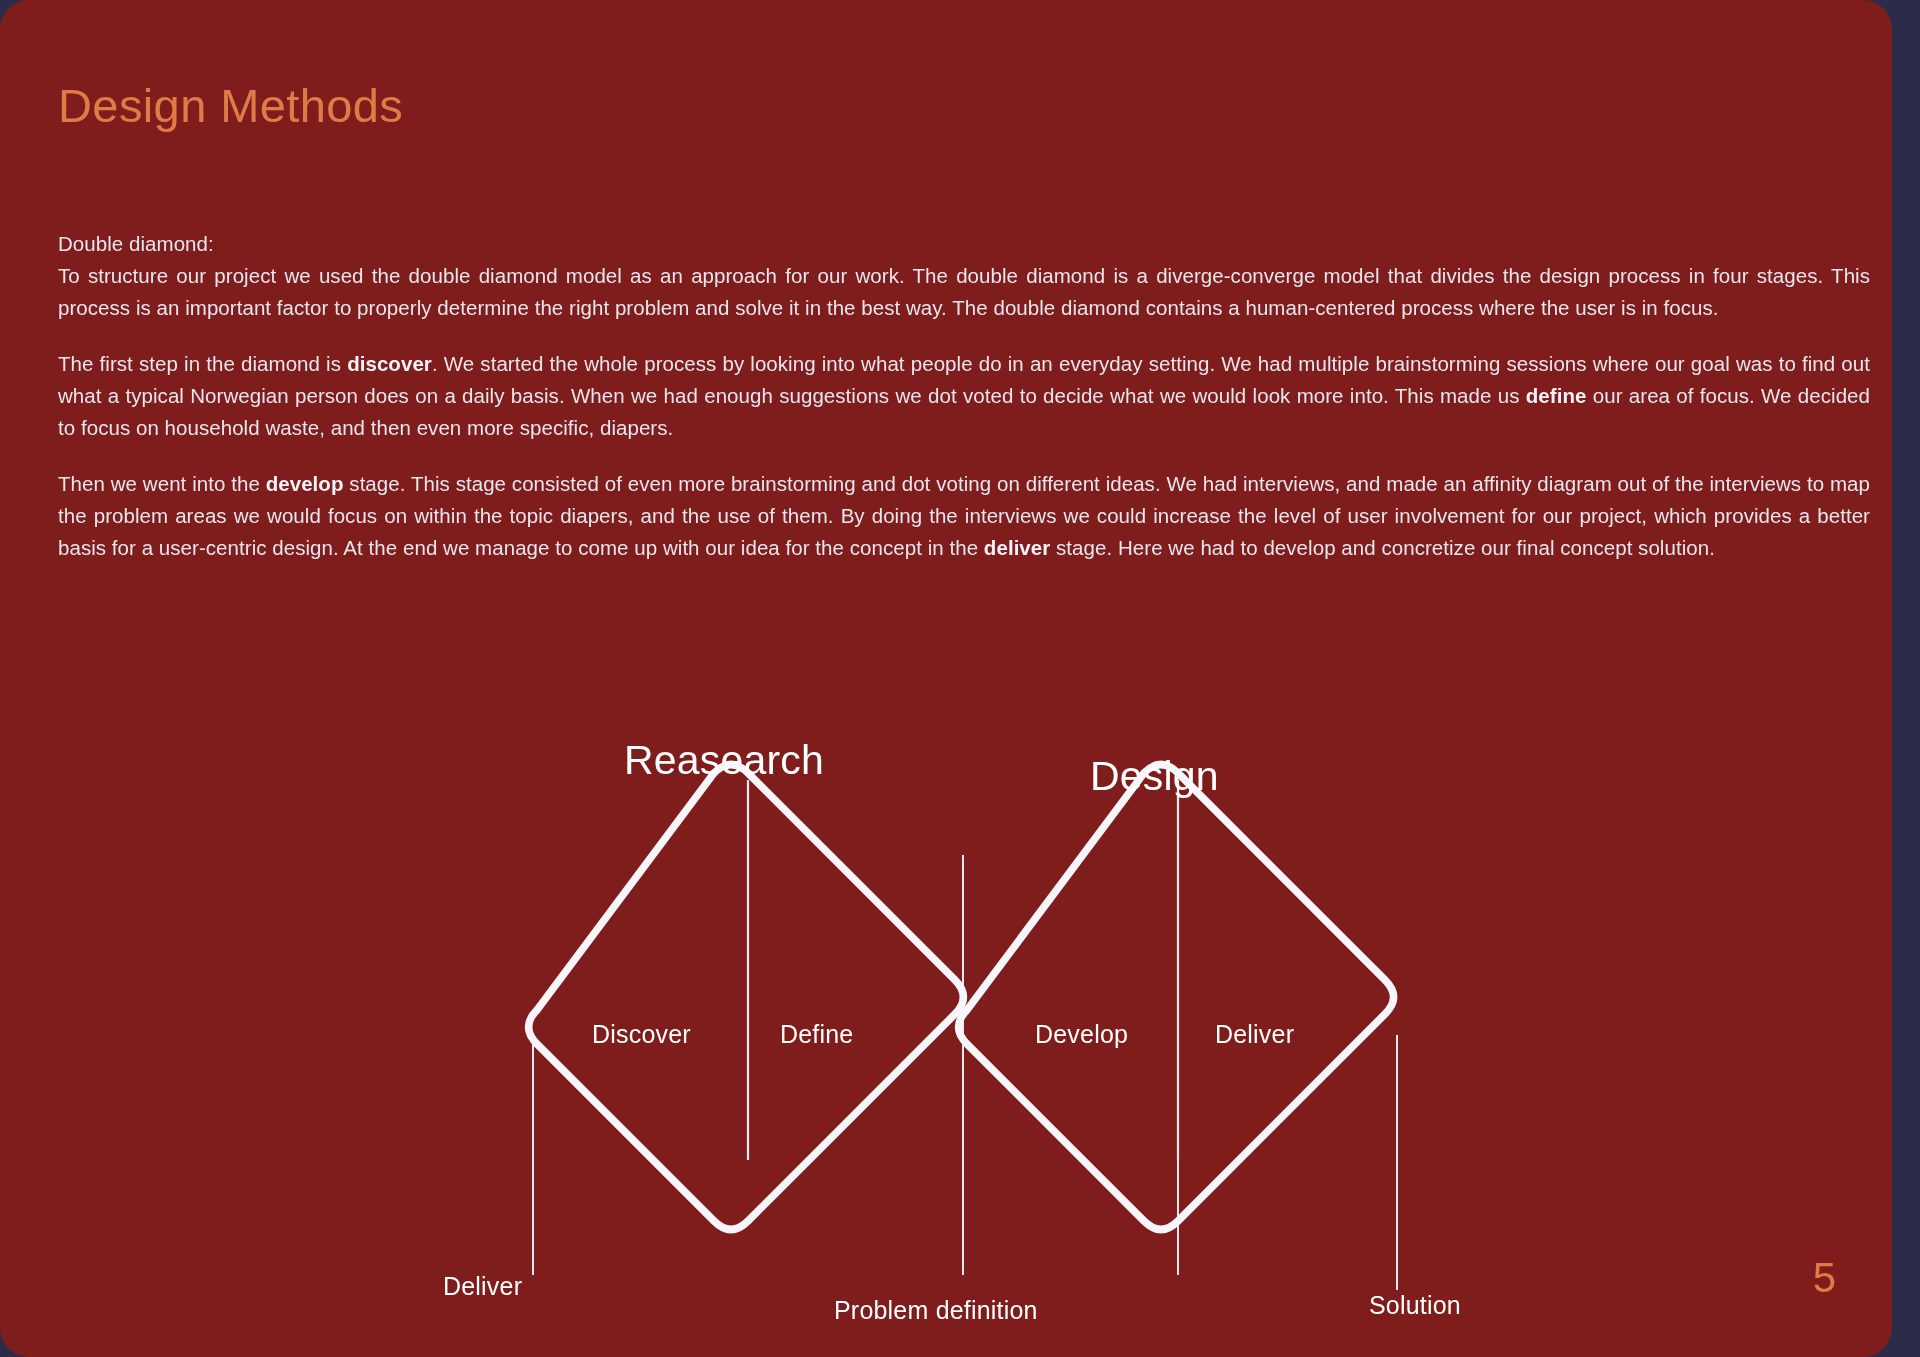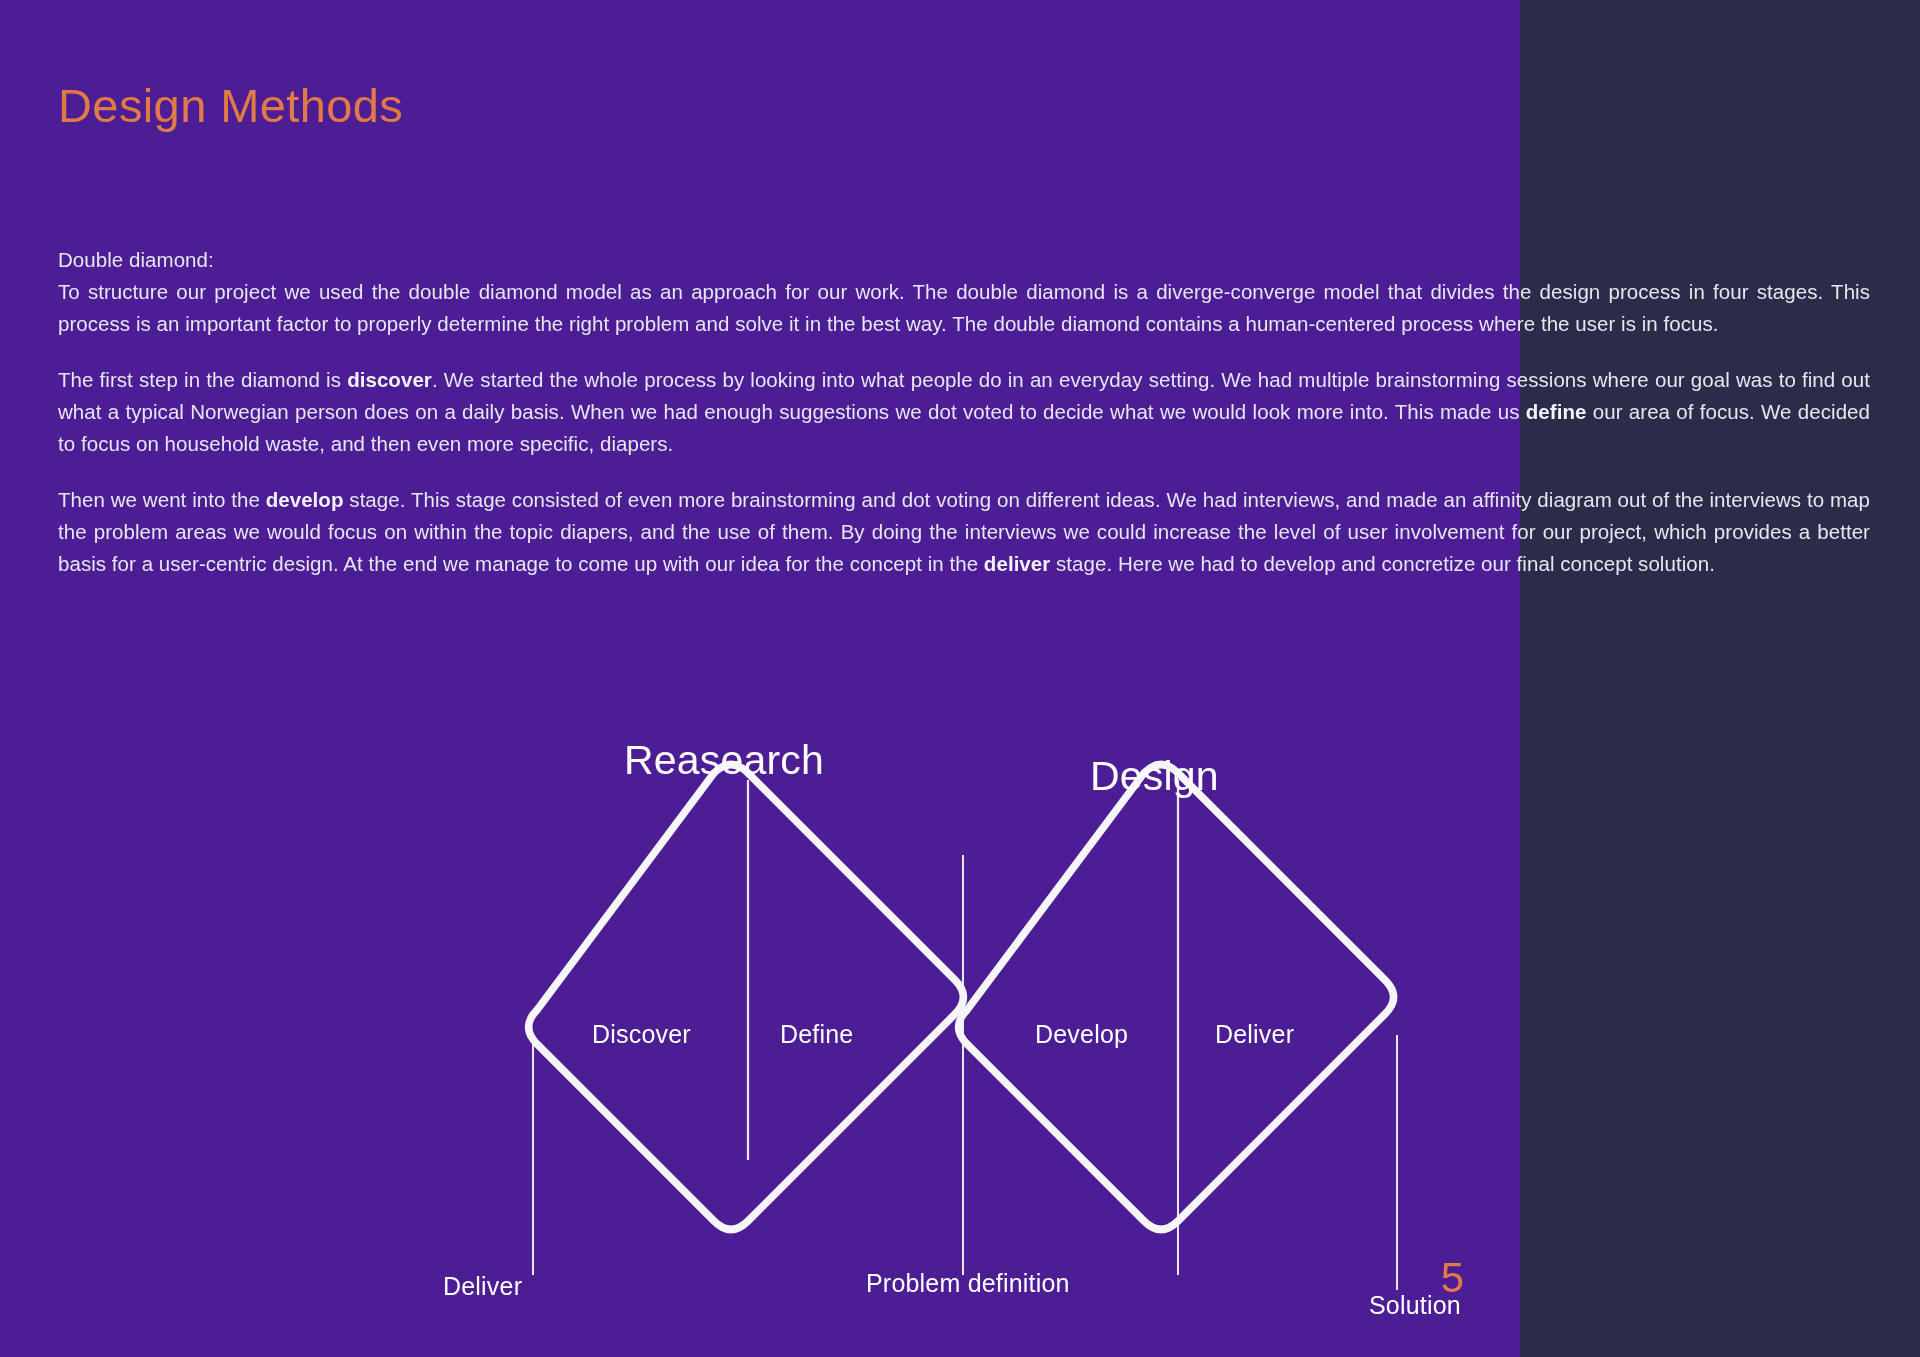--- a/index.html
+++ b/index.html
@@ -10,23 +10,24 @@
   body {
     width: 1920px;
     height: 1357px;
     overflow: hidden;
     background: #2c2c4a;
     font-family: "Liberation Sans", sans-serif;
     -webkit-font-smoothing: antialiased;
   }
   .slide {
     position: relative;
-    width: 1520px;
+    width: 1892px;
     height: 1357px;
-    background: #4c1d95;
+    background: #7f1d1d;
+    border-radius: 29px;
   }
 
   
   .page-title {
     position: absolute;
     left: 58px;
     top: 78px;
     font-size: 47px;
     letter-spacing: 0.4px;
     font-weight: 300;
@@ -40,21 +41,20 @@
     left: 58px;
     top: 228px;
     width: 1812px;
     color: #e6e6ef;
     font-size: 20.5px;
     font-weight: 300;
     line-height: 32px;
     letter-spacing: 0.05px;
     text-align: justify;
     text-justify: inter-word;
-    margin-top: 16px;
   }
   .body-copy p {
     margin: 0 0 24px 0;
   }
   .body-copy p:last-child { margin-bottom: 0; }
   .body-copy b, .body-copy strong {
     font-weight: 700;
     color: #f2f2f8;
   }
 
@@ -95,21 +95,21 @@
   }
 
   
   .lbl-research        { left: 624px;  top: 2px; }
   .lbl-design          { left: 1090px; top: 18px; }
   .lbl-discover        { left: 592px;  top: 1020px; }
   .lbl-define          { left: 780px;  top: 1020px; }
   .lbl-develop         { left: 1035px; top: 1020px; }
   .lbl-deliver         { left: 1215px; top: 1020px; }
   .lbl-problem         { left: 443px;  top: 1272px; }
-  .lbl-problem-def     { left: 834px;  top: 1269px; margin-left: 32px; }
+  .lbl-problem-def     { left: 834px;  top: 1296px; }
   .lbl-solution        { left: 1369px; top: 1291px; }
 
   
   .page-number {
     position: absolute;
     right: 56px;
     bottom: 58px;
     color: #e07a47;
     font-size: 42px;
     font-weight: 300;

